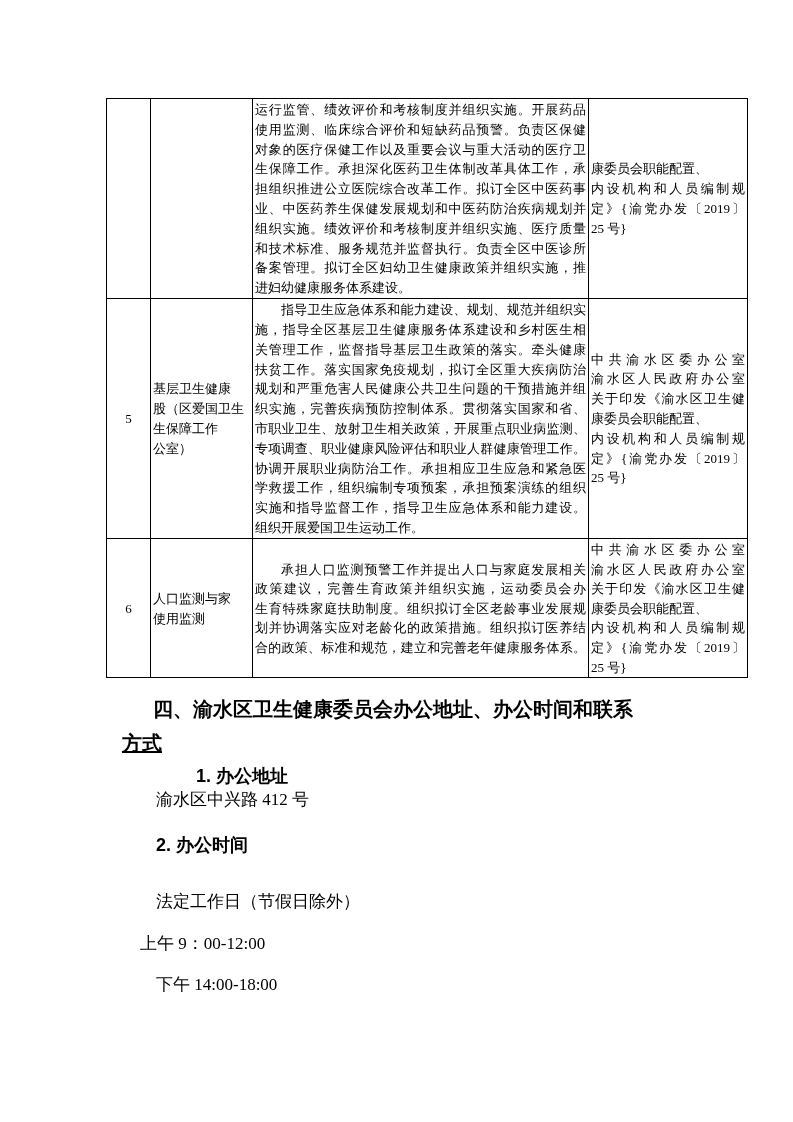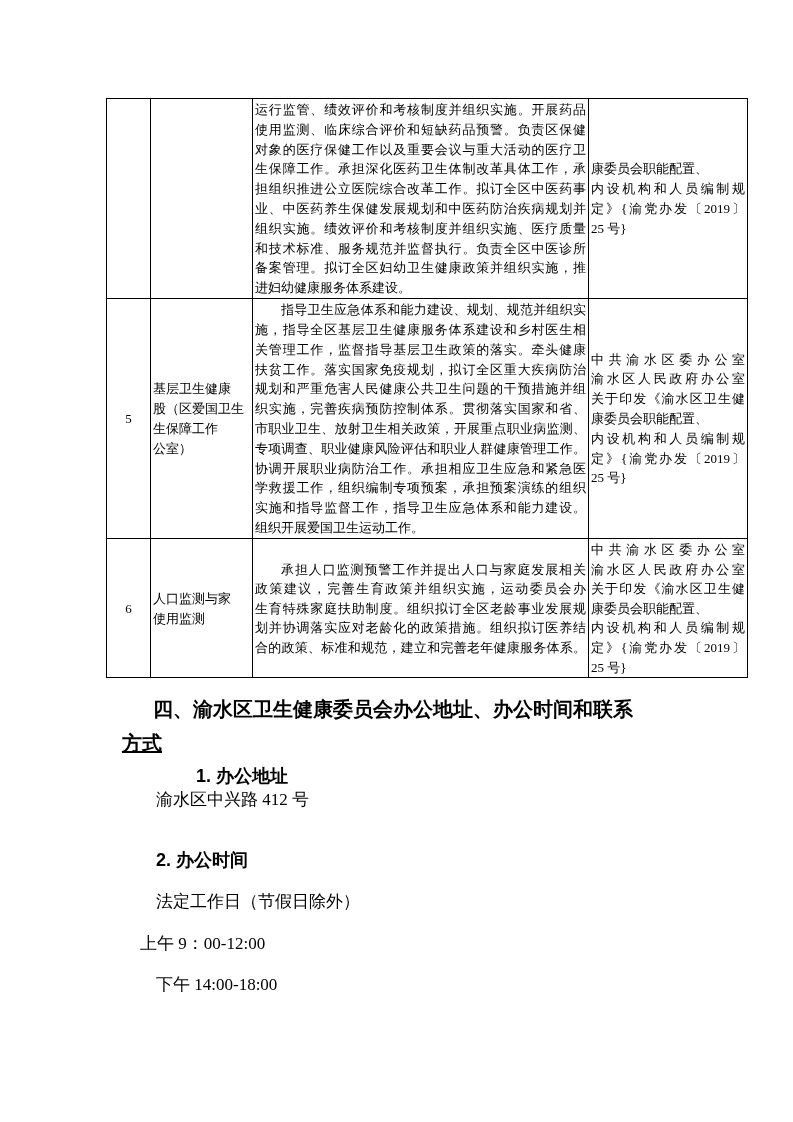--- a/index.html
+++ b/index.html
@@ -41,21 +41,21 @@
     font-family:"Liberation Sans","DejaVu Sans",sans-serif;
     font-weight:bold;font-size:20px;line-height:22px;margin-top:8px;
   }
   .hd1{top:0;left:31px;}
   .hd2{top:34px;left:0;text-decoration:underline;}
   .sub{
     font-family:"Liberation Sans","DejaVu Sans",sans-serif;
     font-weight:bold;font-size:18px;line-height:20px;
   }
   .sub1{top:76px;left:34px;margin-left:40px;}
-  .sub2{top:160px;left:34px;}
+  .sub2{top:145px;left:34px;}
   .bodyln{font-size:17px;line-height:20px;}
   .addr{top:100px;left:34px;}
   .wdays{top:202px;left:34px;}
   .am{top:244px;left:18px;text-align:right;}
   .pm{top:285px;left:34px;}
 </style>
 </head>
 <body>
 
 <div class="page">

